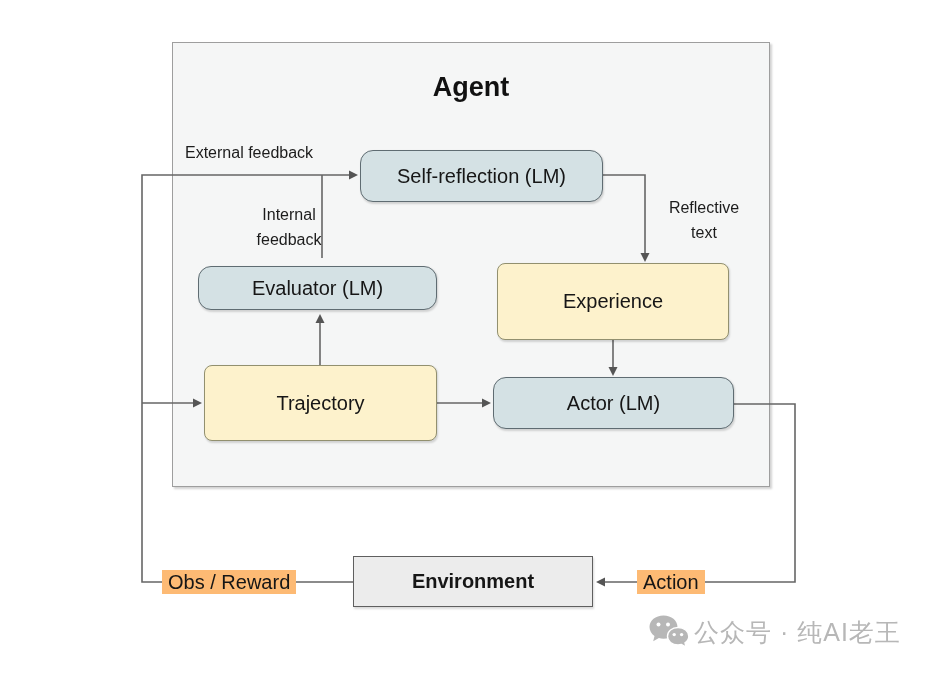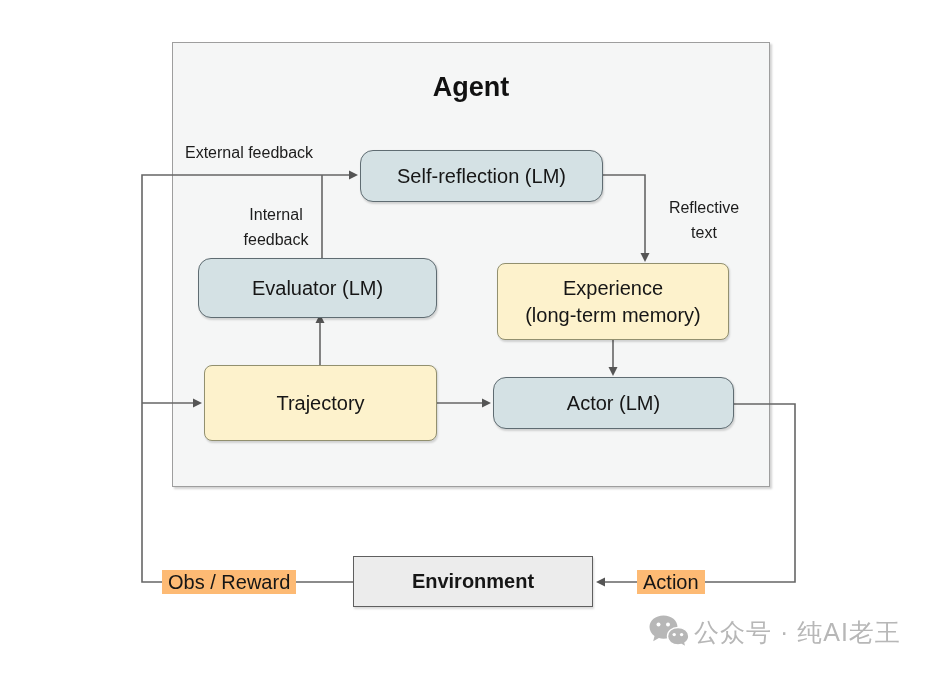--- a/index.html
+++ b/index.html
@@ -52,40 +52,40 @@
     border: 1.6px solid #5f6c72;
     border-radius: 13px;
   }
   .memory-node {
     background: #fdf2cc;
     border: 1.5px solid #92906f;
     border-radius: 8px;
     line-height: 27px;
   }
   .node-self-reflection { left: 360px; top: 150px; width: 243px; height: 52px; }
-  .node-evaluator       { left: 198px; top: 258px; width: 239px; height: 60px; }
+  .node-evaluator       { left: 198px; top: 266px; width: 239px; height: 44px; }
   .node-experience      { left: 497px; top: 263px; width: 232px; height: 77px; }
   .node-trajectory      { left: 204px; top: 365px; width: 233px; height: 76px; gap: 24px; }
   .node-actor           { left: 493px; top: 377px; width: 241px; height: 52px; }
   .node-environment {
     left: 353px; top: 556px; width: 240px; height: 51px;
     background: #ececec;
     border: 1.6px solid #5f5f5f;
     font-weight: bold;
     box-shadow: 1px 1.5px 2px rgba(0,0,0,0.15);
   }
 
   
   .edge-label {
     font-size: 16px; color: #1c1c1c;
     z-index: 4;
     line-height: 25px;
   }
   .lbl-external   { left: 185px; top: 140px; }
-  .lbl-internal   { left: 236px; top: 202px; width: 80px; text-align: center; }
+  .lbl-internal   { left: 249px; top: 202px; width: 80px; text-align: center; }
   .lbl-reflective { left: 659px; top: 195px; width: 90px; text-align: center; }
   .io-label {
     font-size: 20px; color: #161616;
     background: #fdba74;
     padding: 0 6px;
     z-index: 4;
     line-height: 24px;
   }
   .lbl-obs-reward { left: 162px; top: 570px; }
   .lbl-action     { left: 637px; top: 570px; }
@@ -141,21 +141,20 @@
   <div class="abs node lm-node node-self-reflection">
     <span>Self-reflection (LM)</span>
   </div>
 
   <div class="abs node lm-node node-evaluator">
     <span>Evaluator (LM)</span>
   </div>
 
   <div class="abs node memory-node node-experience">
     <span>Experience</span>
-    <span class="subtitle">(long-term memory)</span>
   </div>
 
   <div class="abs node memory-node node-trajectory">
     <span>Trajectory</span>
   </div>
 
   <div class="abs node lm-node node-actor">
     <span>Actor (LM)</span>
   </div>
 

